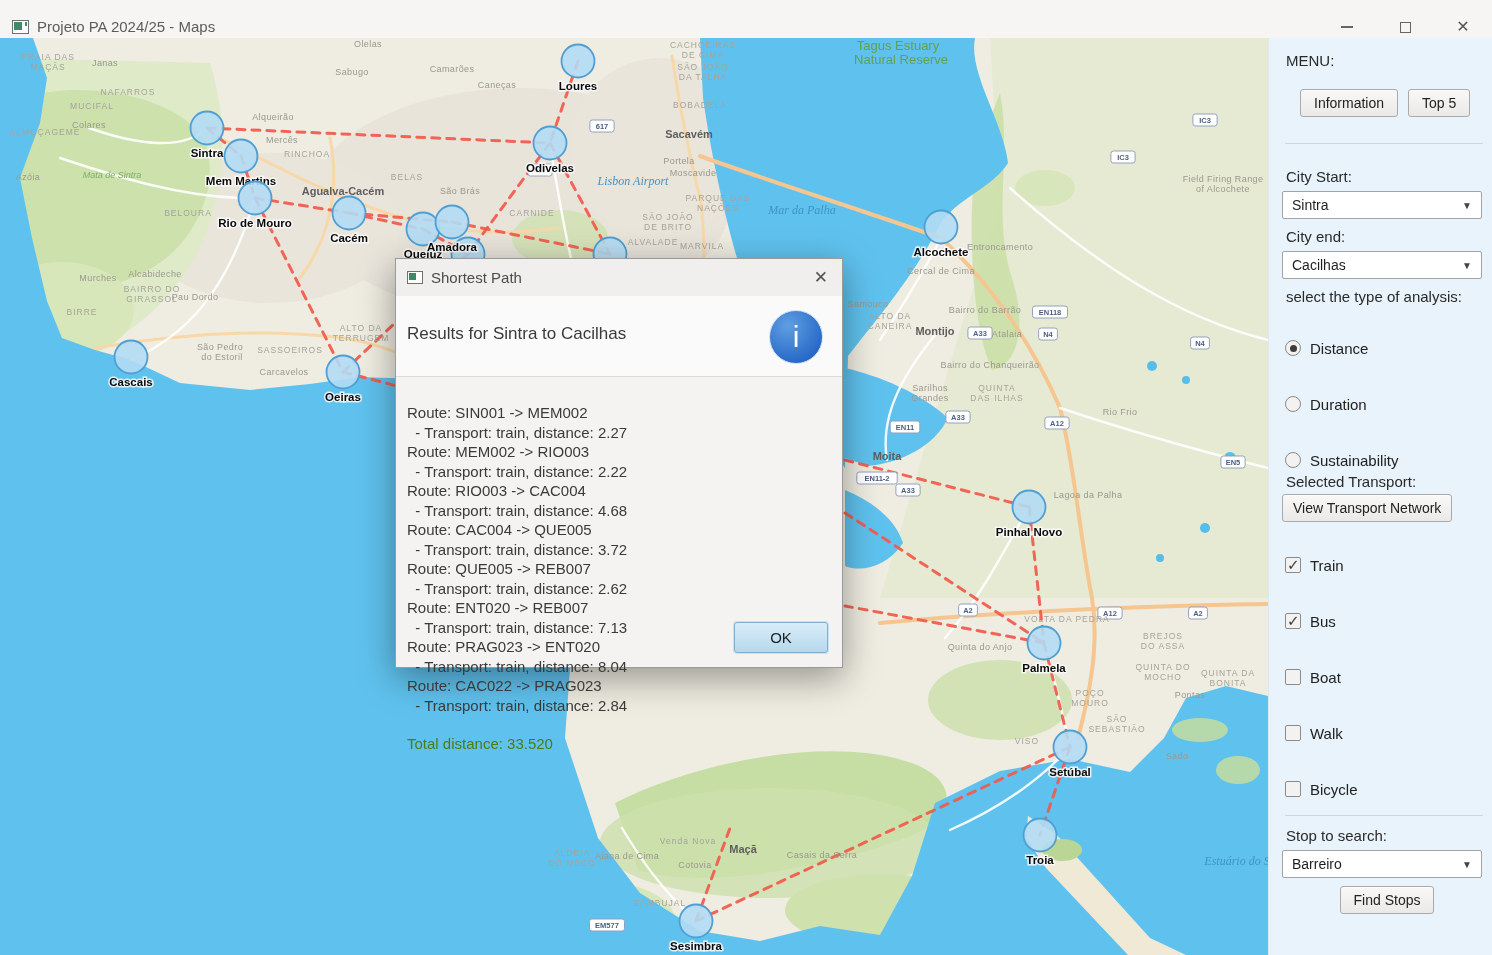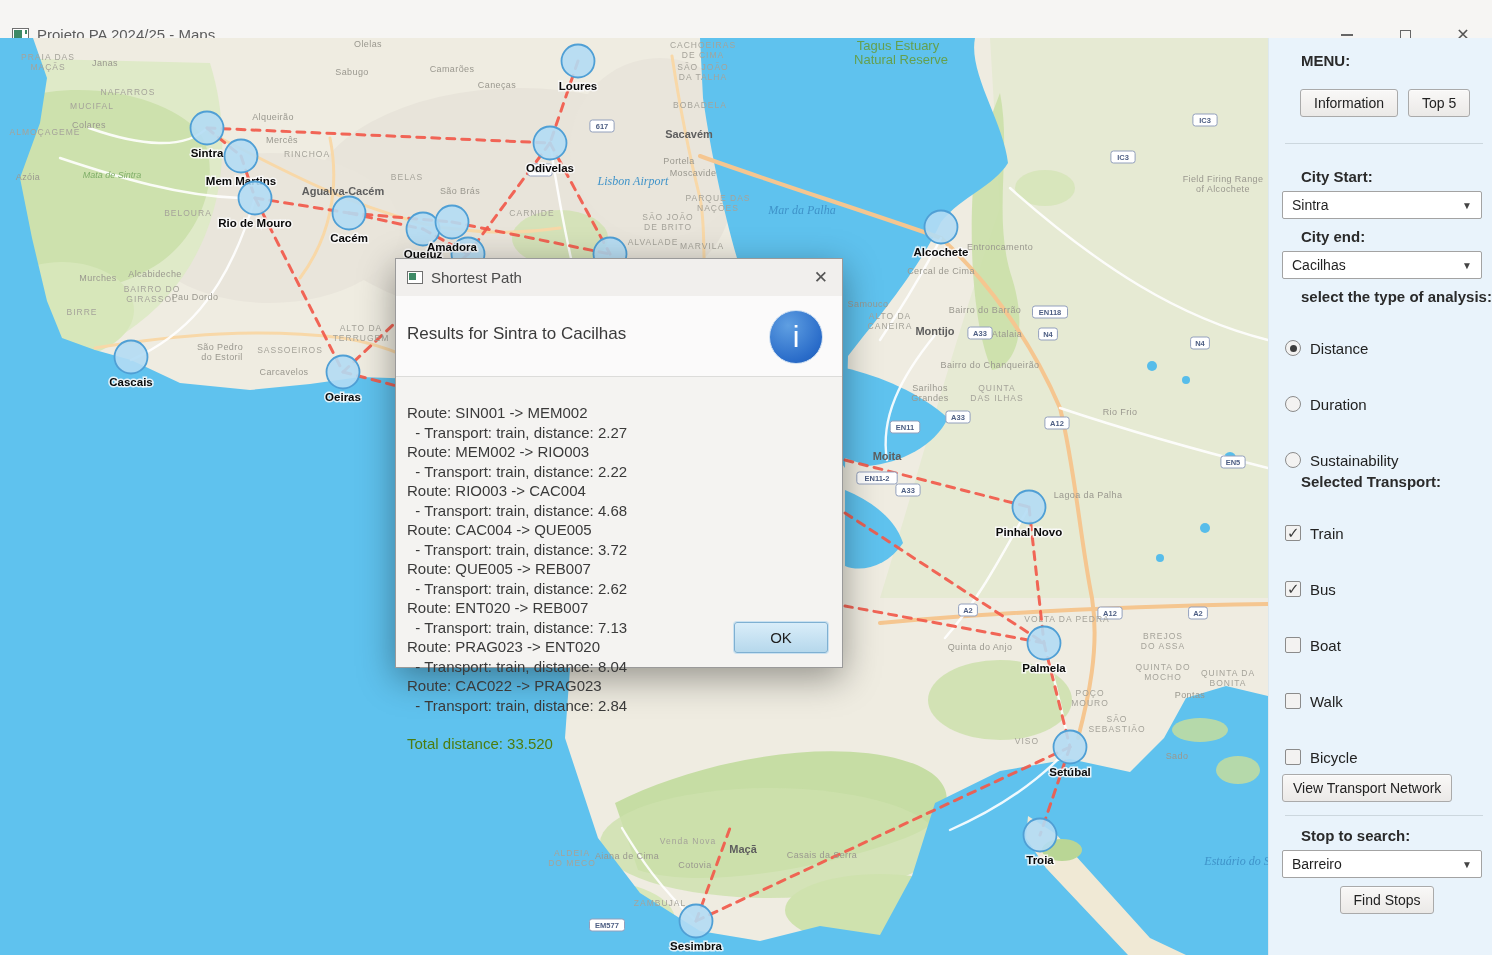--- a/index.html
+++ b/index.html
@@ -1,20 +1,20 @@
 <!DOCTYPE html>
 <html><head>
 <meta charset="utf-8">
 <style>
   html,body{margin:0;padding:0;}
   body{width:1492px;height:955px;overflow:hidden;position:relative;
        font-family:"Liberation Sans","DejaVu Sans",sans-serif;background:#f6f5f3;
        -webkit-font-smoothing:antialiased;}
   
-  .titlebar{position:absolute;left:0;top:16px;width:1492px;height:38px;background:#f6f5f3;
+  .titlebar{position:absolute;left:0;top:8px;width:1492px;height:38px;background:#f6f5f3;
             display:flex;align-items:center;border-bottom:1px solid #eceae7;box-sizing:border-box;}
   .app-ico{width:17px;height:14px;border:1.5px solid #707070;background:#fff;margin:0 8px 0 12px;
            position:relative;box-sizing:border-box;}
   .app-ico::before{content:"";position:absolute;left:1px;top:1px;width:8px;height:8px;background:#3e8a66;}
   .app-ico::after{content:"";position:absolute;right:1px;top:1px;width:2px;height:4px;background:#3e8a66;}
   .title-text{font-size:15px;color:#5c5c5c;}
   .win-controls{position:absolute;right:0;top:0;height:38px;display:flex;}
   .win-btn{width:58px;height:38px;display:flex;align-items:center;justify-content:center;color:#555;}
   .glyph-min{width:12px;height:1.5px;background:#666;}
   .glyph-max{width:11px;height:11px;border:1.3px solid #666;box-sizing:border-box;}
@@ -27,21 +27,21 @@
   .lbl-cap{font:8.5px "Liberation Sans",sans-serif;fill:#a5a39a;text-anchor:middle;letter-spacing:1px;}
   .lbl-water{font:italic 12px "Liberation Serif",serif;fill:#3f93c9;text-anchor:middle;}
   .lbl-green{font:13px "Liberation Sans",sans-serif;fill:#64a04e;text-anchor:middle;}
   .lbl-greensm{font:italic 9px "Liberation Sans",sans-serif;fill:#7fae68;text-anchor:middle;}
   .mk-lbl{font:700 11.5px "Liberation Sans",sans-serif;fill:#0a0a0a;text-anchor:middle;
           paint-order:stroke;stroke:rgba(250,250,250,.85);stroke-width:3px;}
   .shield-t{font:700 7.5px "Liberation Sans",sans-serif;fill:#4d5e83;text-anchor:middle;}
   
   .sidebar{position:absolute;left:1268px;top:38px;width:224px;height:917px;background:#e9f3fb;
            box-sizing:border-box;padding:14px 0 0 16px;border-left:1px solid #dde8ef;}
-  .sb-label{font-size:15px;color:#2a2a2a;margin:0 0 0 16px;font-weight:bold;}
+  .sb-label{font-size:15px;color:#2a2a2a;margin:0 0 0 1px;}
   .sb-row{display:flex;gap:10px;margin:20px 0 0 15px;}
   .btn{display:inline-block;background:linear-gradient(#f9f8f7,#ebe9e7);border:1px solid #aaa;
        border-radius:3px;font-size:14px;color:#222;padding:5px 13px;box-shadow:0 1px 0 rgba(255,255,255,.6) inset;}
   .divider{height:1px;background:#ccd7de;margin:26px 2px 24px 0;width:198px;}
   .combo{width:200px;height:28px;background:#fff;border:1px solid #a3a3a3;border-radius:2px;
          box-sizing:border-box;display:flex;align-items:center;justify-content:space-between;
          padding:0 9px;margin:6px 0 0 -3px;}
   .combo span.val{font-size:14px;color:#1f1f1f;}
   .combo .arr{font-size:10px;color:#444;}
   .opt-row{display:flex;align-items:center;gap:9px;height:26px;margin-top:30px;}
@@ -421,20 +421,23 @@
       <div class="opt-row">
         <span class="radio"></span>
         <span class="opt-label">Duration</span>
       </div>
       <div class="opt-row">
         <span class="radio"></span>
         <span class="opt-label">Sustainability</span>
       </div>
     </div>
   <div class="sb-label">Selected Transport:</div>
+  <div style="margin-top:4px;">
+    <span class="btn" style="margin-left:-3px;padding:5px 10px;">View Transport Network</span>
+  </div>
   <div id="transport-list">
       <div class="opt-row">
         <span class="checkbox on"></span>
         <span class="opt-label">Train</span>
       </div>
       <div class="opt-row">
         <span class="checkbox on"></span>
         <span class="opt-label">Bus</span>
       </div>
       <div class="opt-row">
@@ -443,23 +446,20 @@
       </div>
       <div class="opt-row">
         <span class="checkbox"></span>
         <span class="opt-label">Walk</span>
       </div>
       <div class="opt-row">
         <span class="checkbox"></span>
         <span class="opt-label">Bicycle</span>
       </div>
     </div>
-  <div style="margin-top:4px;">
-    <span class="btn" style="margin-left:-3px;padding:5px 10px;">View Transport Network</span>
-  </div>
   <div class="divider" style="margin-top:13px;margin-bottom:11px;"></div>
   <div class="sb-label">Stop to search:</div>
   <div class="combo">
     <span class="val">Barreiro</span>
     <span class="arr">▼</span>
   </div>
   <div style="margin-top:8px;text-align:center;">
     <span class="btn" style="margin-left:-3px;">Find Stops</span>
   </div>
 </div>

